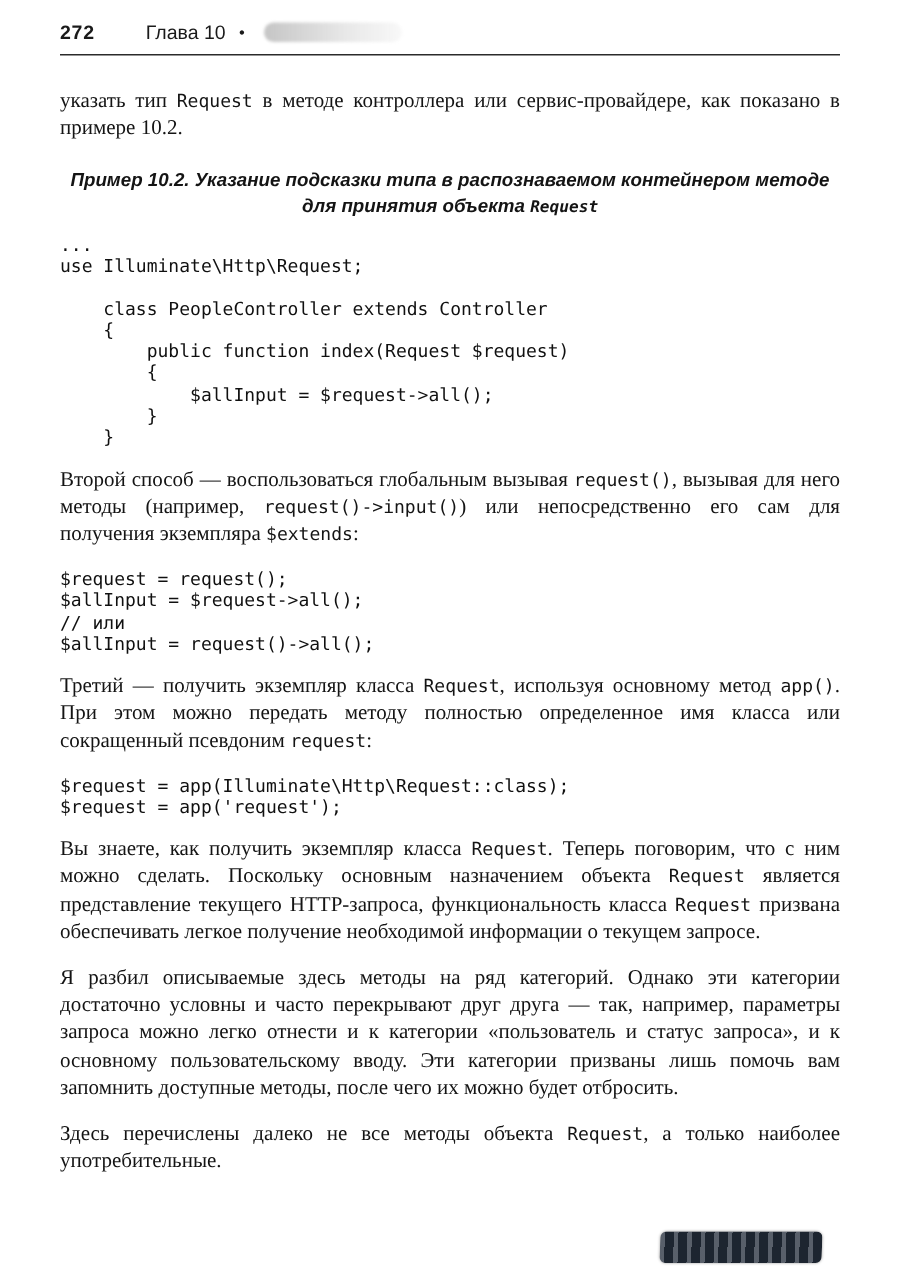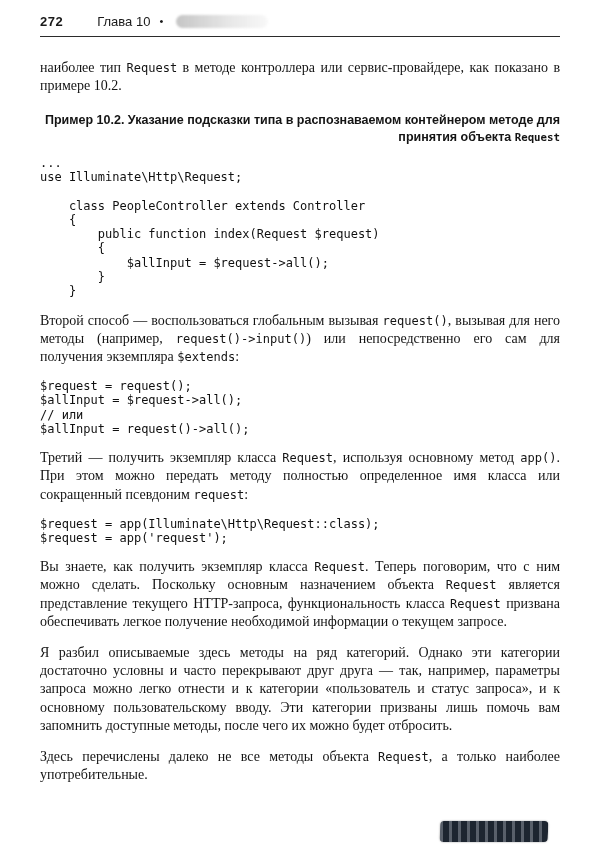--- a/index.html
+++ b/index.html
@@ -46,21 +46,22 @@
     font-family: "DejaVu Sans Mono", monospace;
     font-size: 0.86em;
     margin-top: 48px;
   }
   .caption {
     font-family: "Liberation Sans", sans-serif;
     font-weight: 700;
     font-size: 12.5px;
     line-height: 1.3;
     margin: 17px 0 0 0;
-    text-align: right;
+    text-align: center;
+    font-style: italic;
   }
   .code {
     font-family: "DejaVu Sans Mono", monospace;
     font-size: 12px;
     line-height: 1.19;
     margin: 11px 0;
     white-space: pre;
     color: #101010;
   }
   .section-heading {
@@ -92,21 +93,21 @@
 <div class="page">
 
   <header class="running-head">
     <span class="page-num">272</span>
     <span class="chapter">Глава 10</span>
     <span class="bullet">•</span>
     <span class="wm-top"></span>
   </header>
   <div class="rule"></div>
 
-  <p class="body-text"><span>наиболее тип </span><span class="mono">Request</span><span> в методе контроллера или сервис-провайдере, как показано в примере 10.2.</span></p>
+  <p class="body-text"><span>указать тип </span><span class="mono">Request</span><span> в методе контроллера или сервис-провайдере, как показано в примере 10.2.</span></p>
 
   <p class="caption"><span>Пример 10.2. Указание подсказки типа в распознаваемом контейнером методе для принятия объекта </span><span class="mono">Request</span></p>
 
   <pre class="code">...
 use Illuminate\Http\Request;
 
     class PeopleController extends Controller
     {
         public function index(Request $request)
         {

